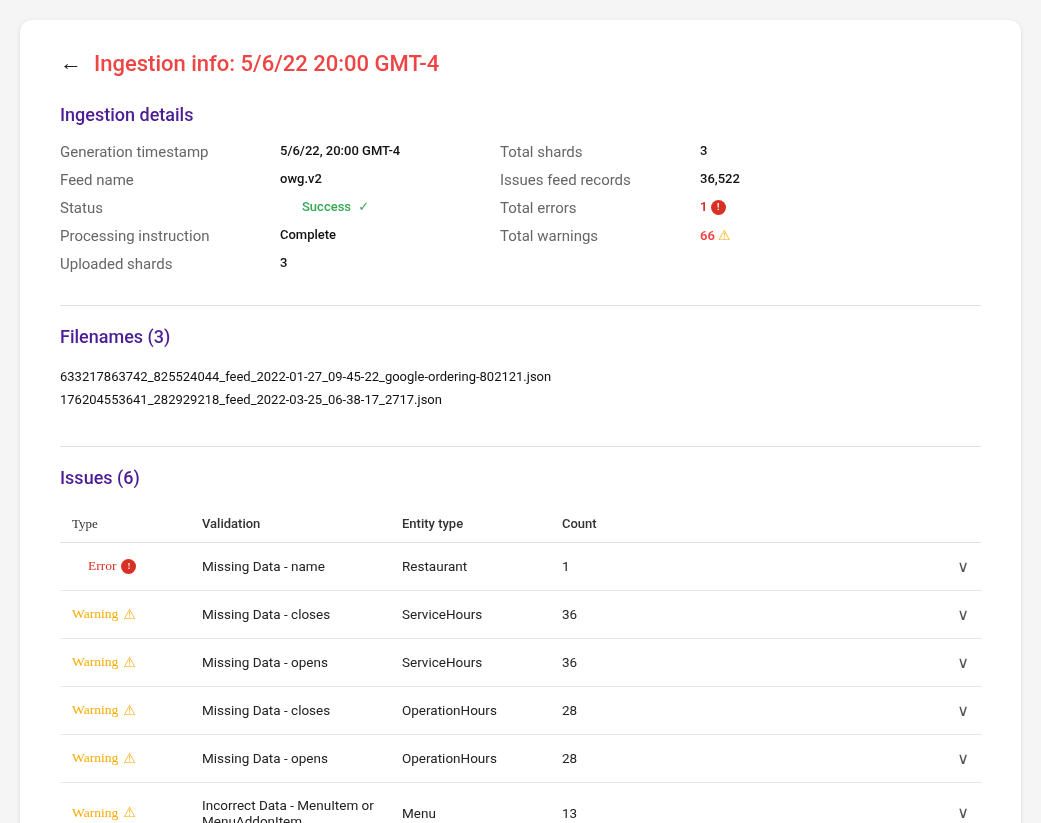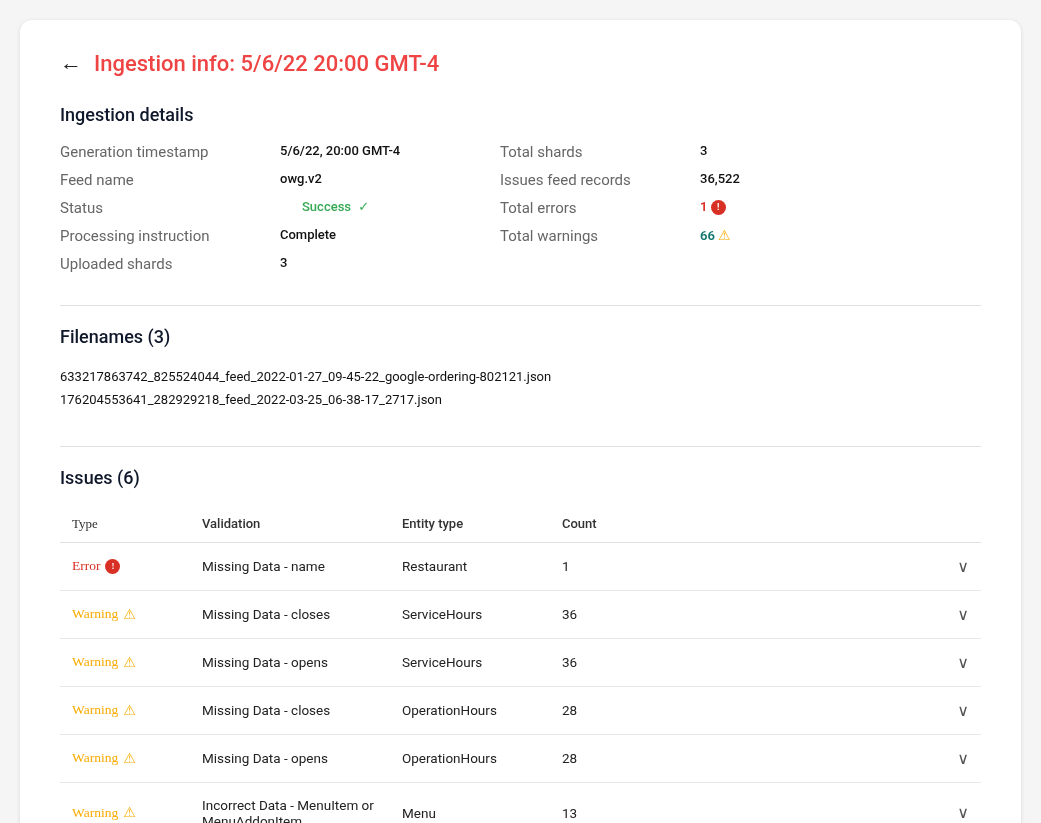--- a/index.html
+++ b/index.html
@@ -32,21 +32,21 @@
       color: #222;
     }
     .page-title {
       font-size: 22px;
       font-weight: 500;
       color: #ef4444;
     }
     .section-title {
       font-size: 18px;
       font-weight: 500;
-      color: #0f172a;
+      color: #4c1d95;
       margin-bottom: 18px;
     }
     .details-grid {
       display: grid;
       grid-template-columns: 220px 220px 200px 160px auto;
       row-gap: 10px;
       margin-bottom: 32px;
       font-size: 13.5px;
     }
     .detail-label {
@@ -64,21 +64,21 @@
     }
     .status-check {
       color: #34a853;
       margin-left: 4px;
     }
     .total-errors-val {
       color: #d93025;
       font-weight: 600;
     }
     .total-warnings-val {
-      color: #0f766e;
+      color: #ef4444;
       font-weight: 600;
     }
     .filenames-section {
       margin-bottom: 34px;
     }
     .filenames-list {
       font-size: 13px;
       color: #111;
       line-height: 1.8;
     }
@@ -102,20 +102,21 @@
       border-bottom: 1px solid #e8e8e8;
       color: #222;
       vertical-align: middle;
     }
     .type-error {
       color: #d93025;
       font-weight: 500;
       display: flex;
       align-items: center;
       gap: 5px;
+      margin-left: 16px;
     }
     .type-warning {
       color: #f9ab00;
       font-weight: 500;
       display: flex;
       align-items: center;
       gap: 5px;
     }
     .chevron-icon {
       color: #555;

